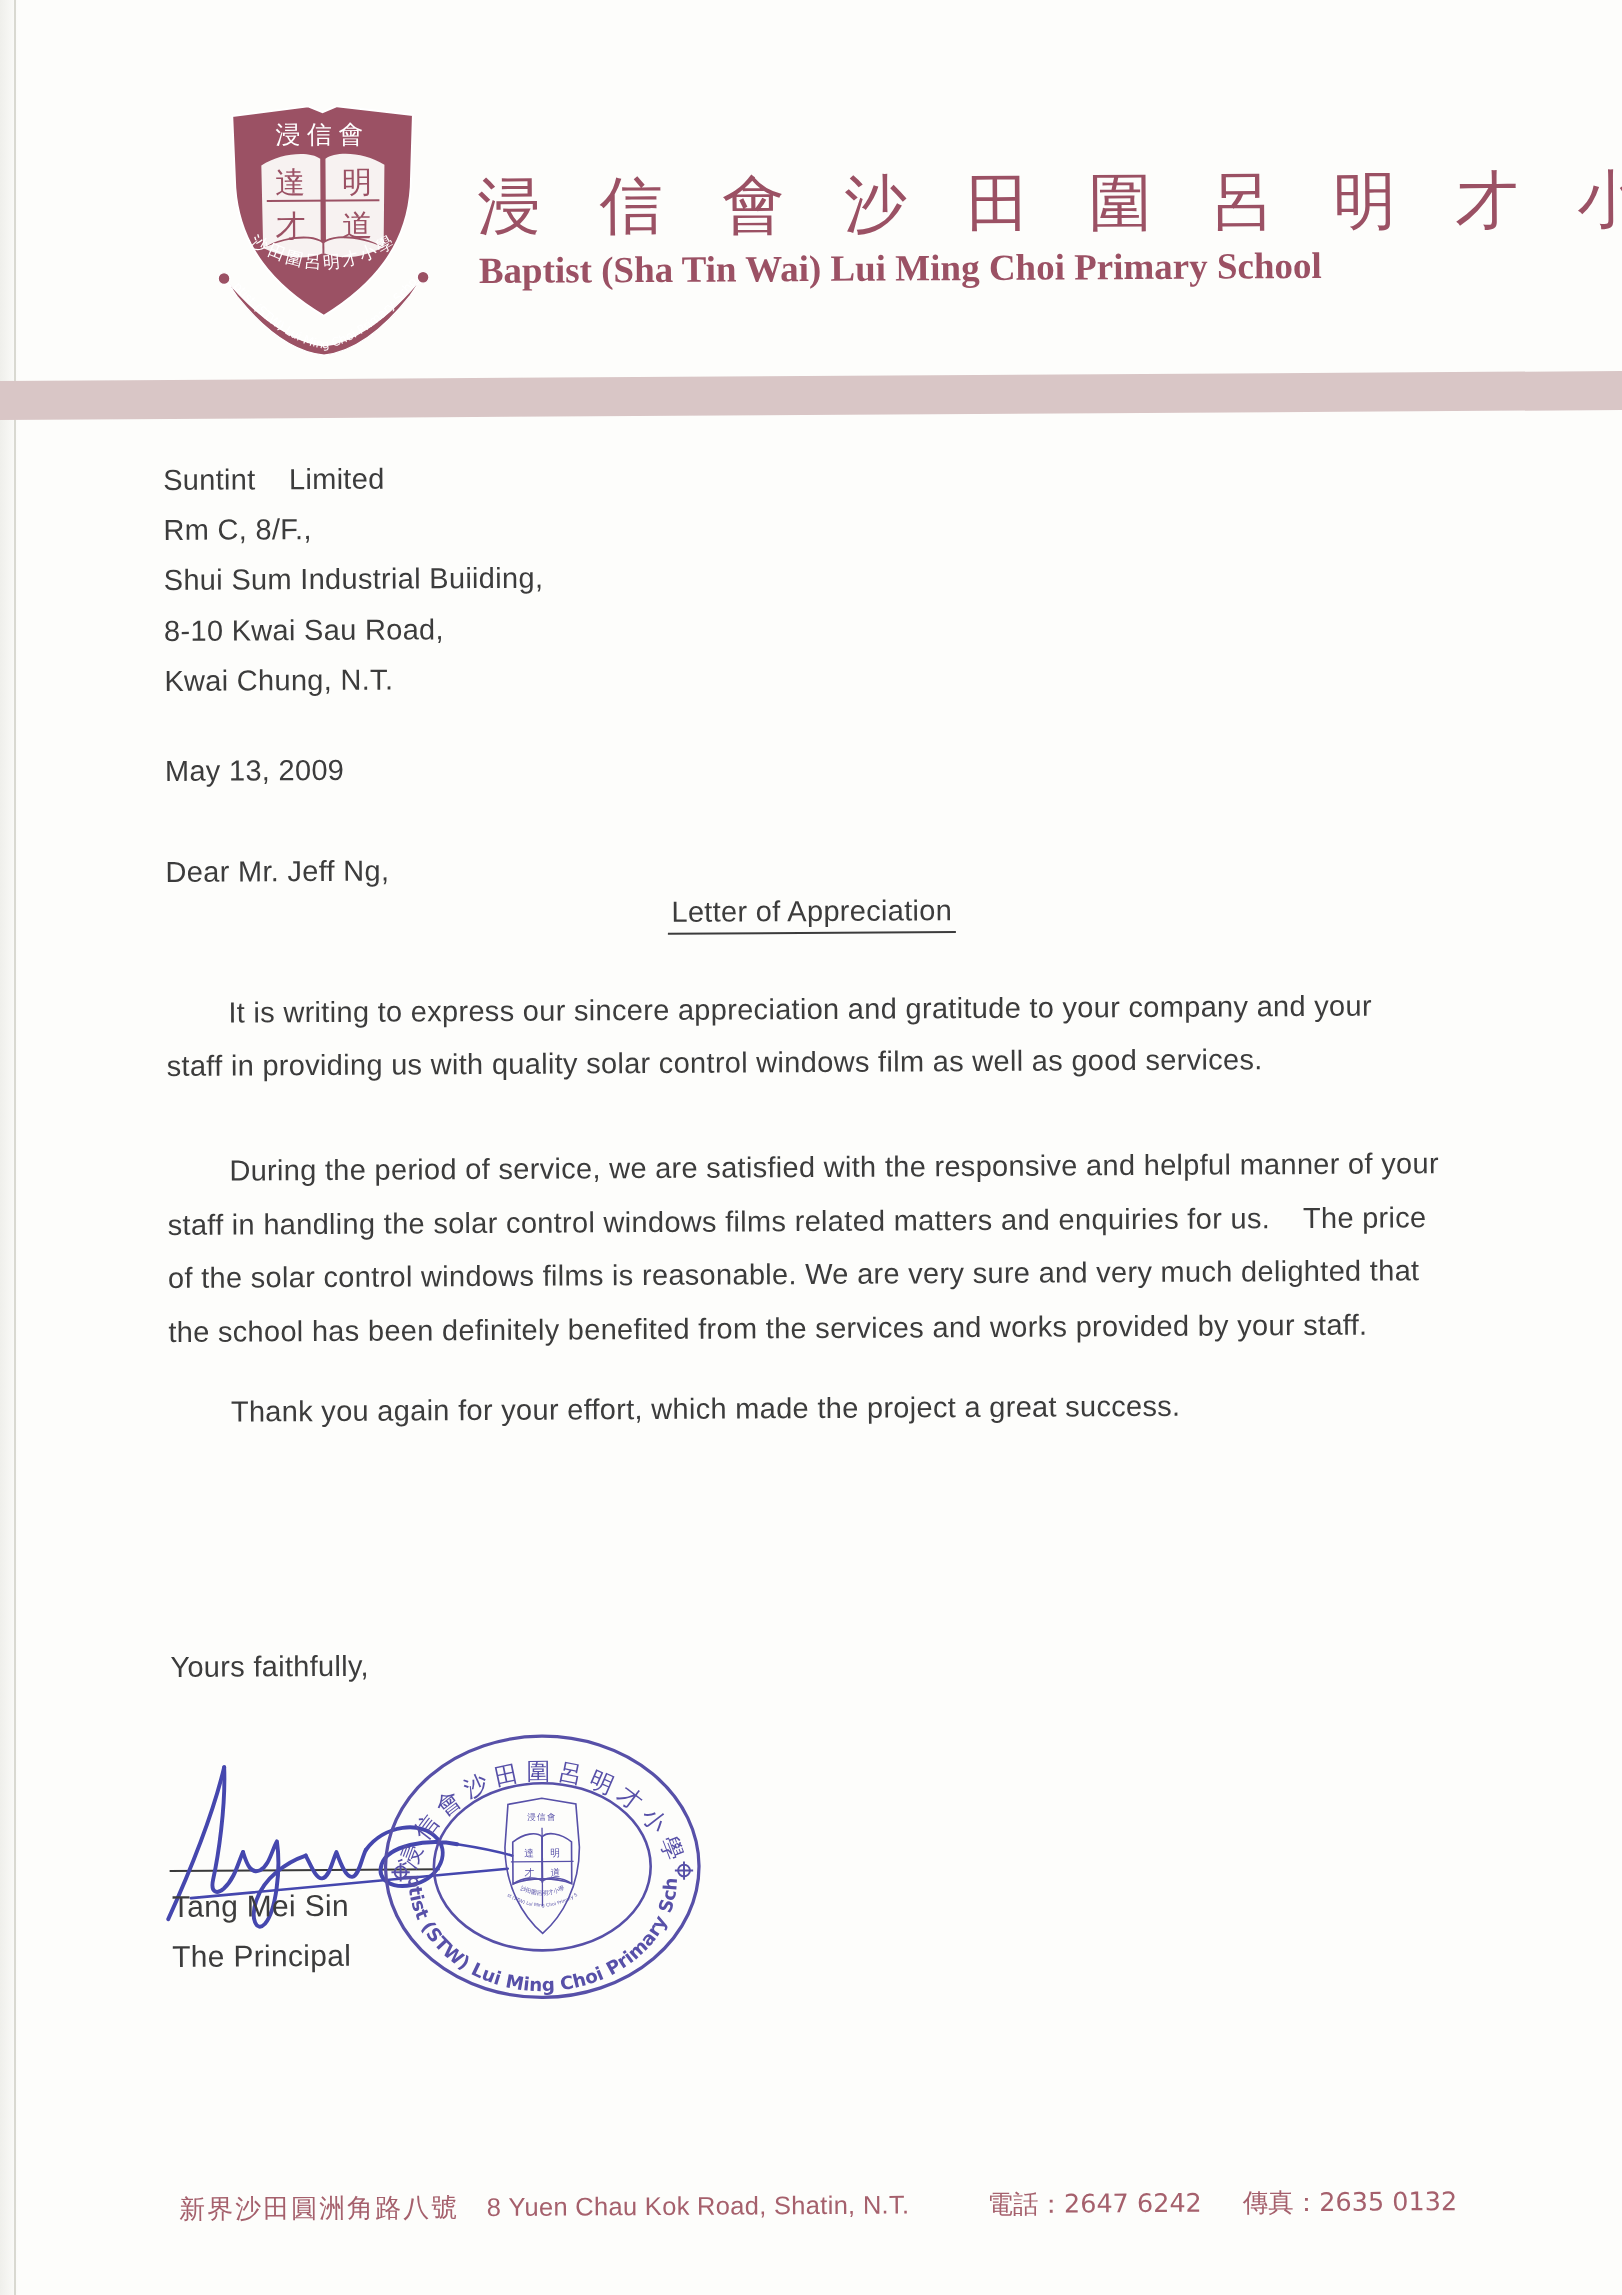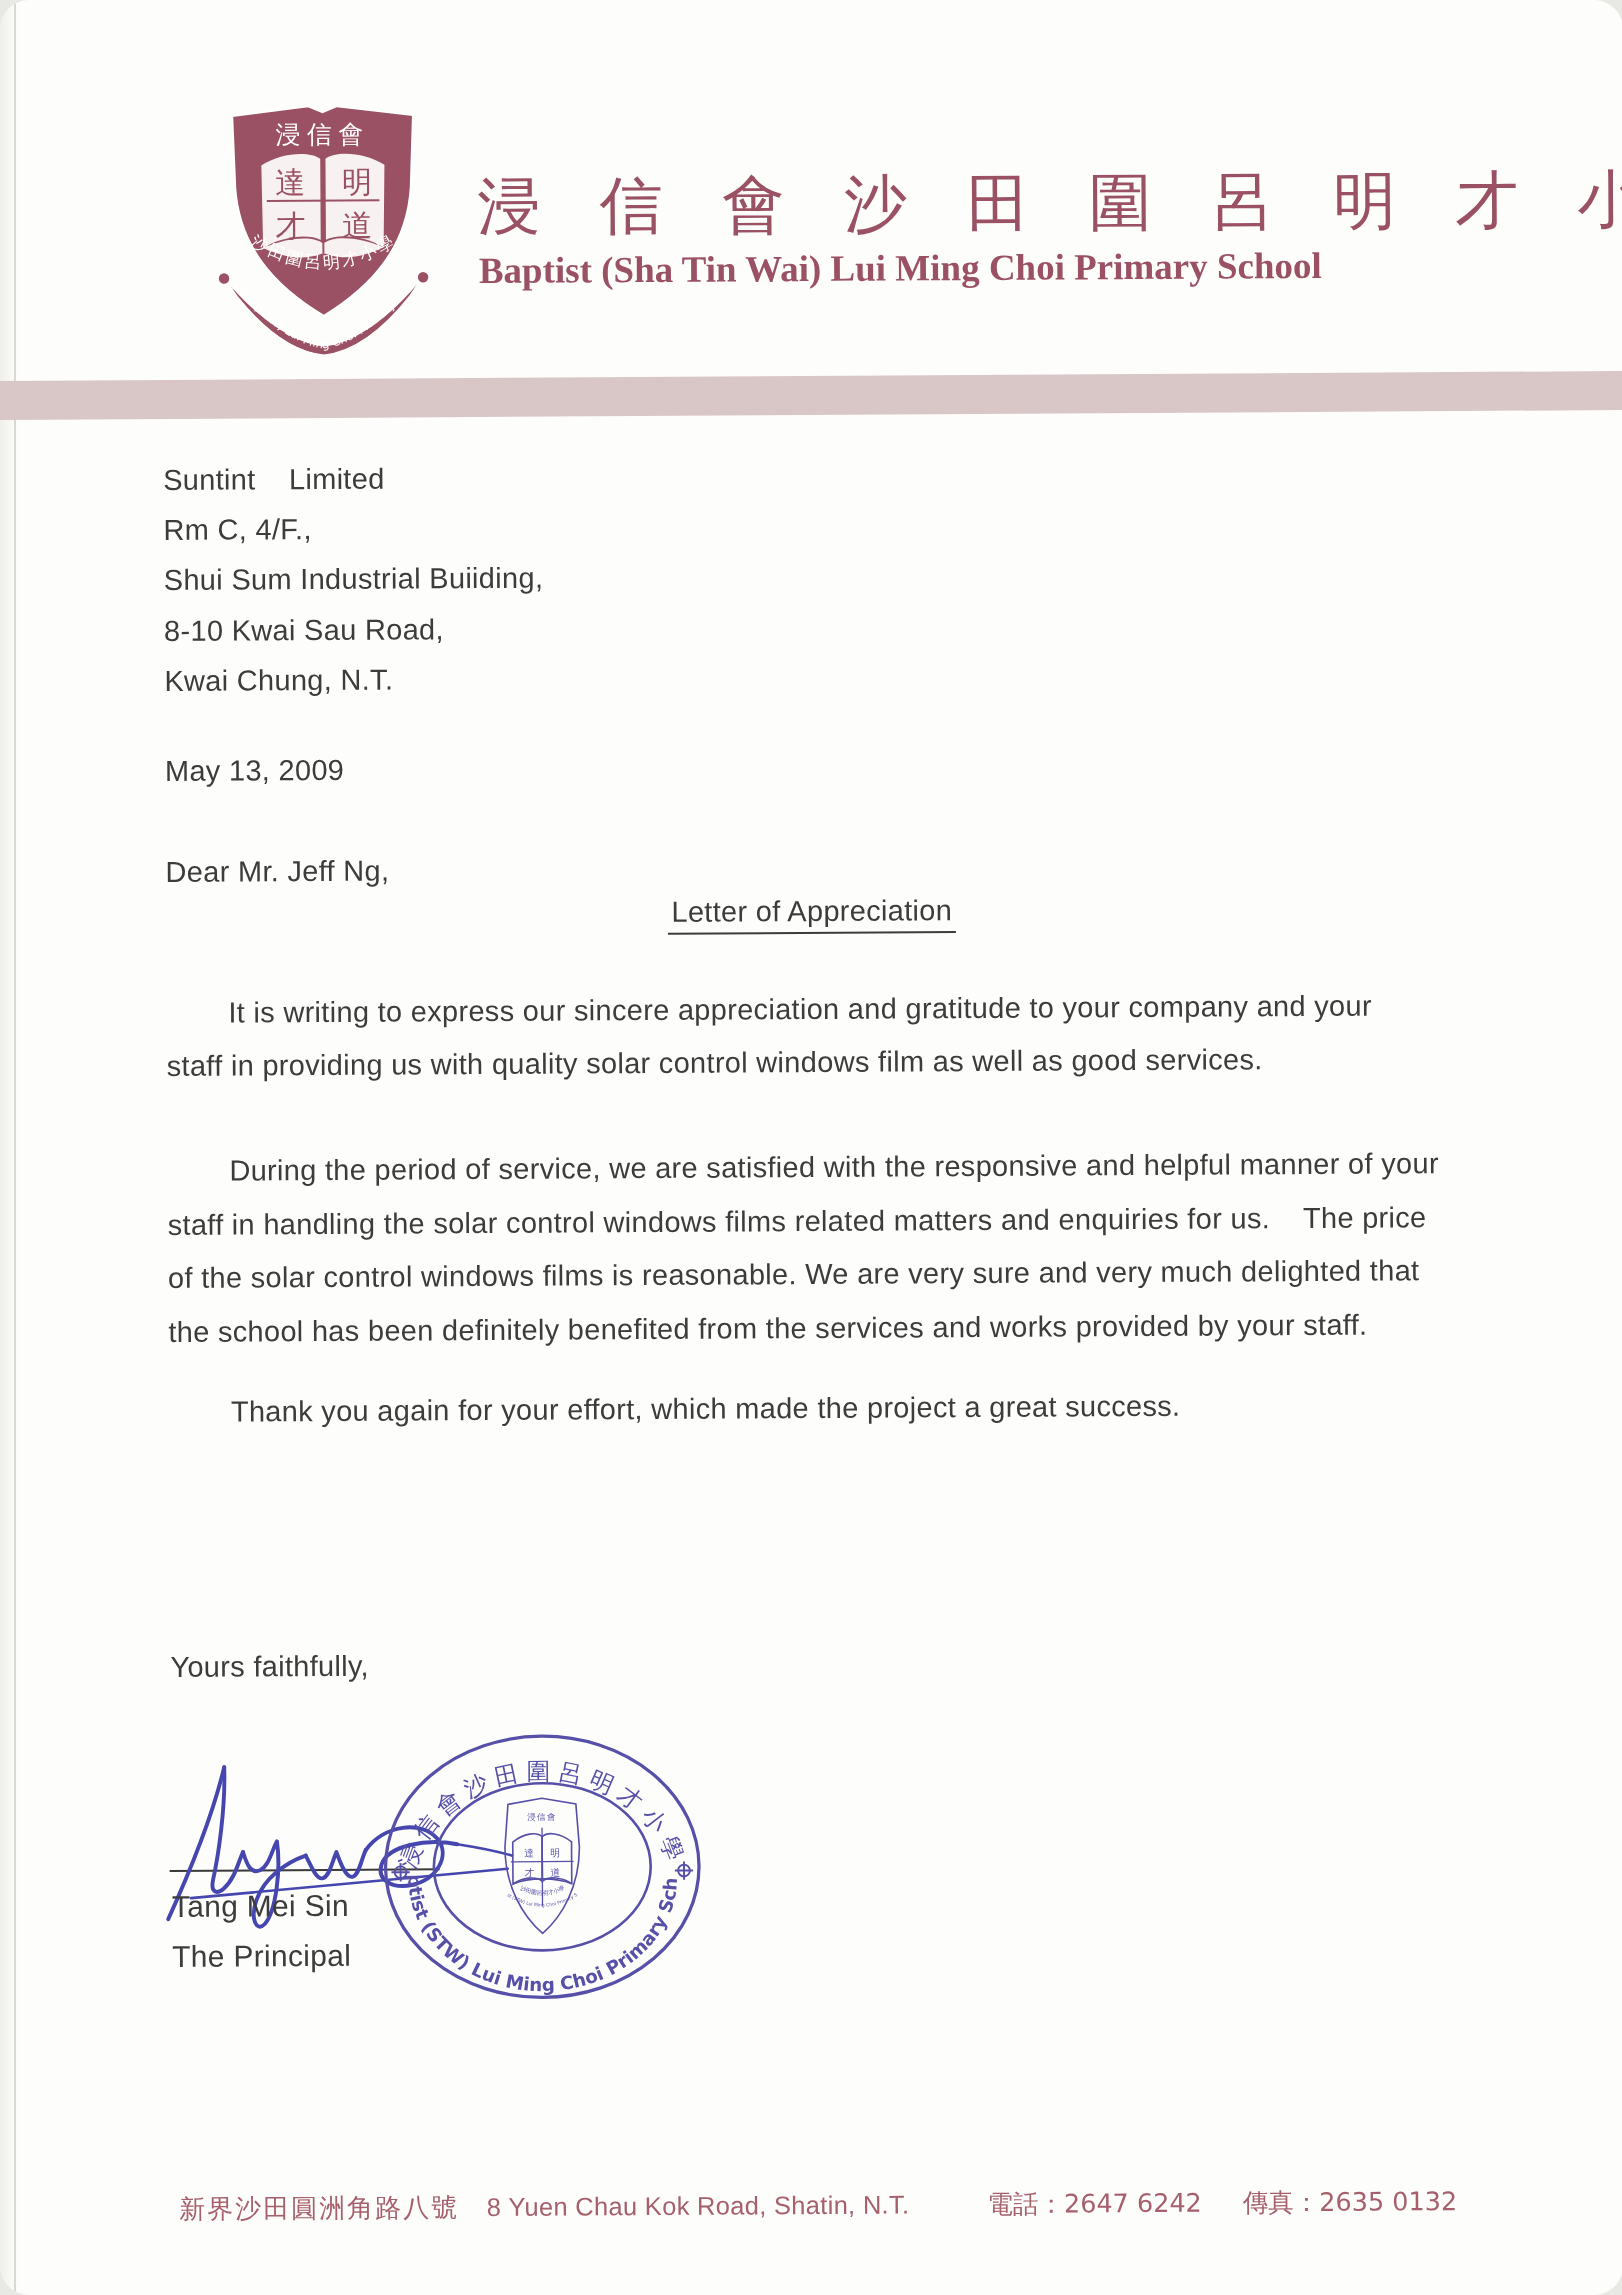--- a/index.html
+++ b/index.html
@@ -3,21 +3,20 @@
 <meta charset="utf-8">
 <style>
   html,body{margin:0;padding:0;background:#e8e8e4;}
   .page{
     position:relative;
     width:1623px;height:2295px;
     background:linear-gradient(90deg,#efefeb 0px,#fdfdfb 18.3px);
     overflow:hidden;
     font-family:"Liberation Sans", sans-serif;
     color:#3c3c3c;
-    border-radius:29px;
   }
   .scan-line{position:absolute;left:14.4px;top:0;width:2px;height:100%;background:#d9d9d1;}
   .skew{position:absolute;left:0;top:0;width:100%;height:100%;transform:rotate(-0.35deg);transform-origin:811px 1112px;}
 
   
   .logo-wrap{position:absolute;left:216px;top:85px;width:226px;height:275px;}
   .zh-title{
     position:absolute;left:483px;top:162px;width:929px;
     font-family:"DejaVu Sans", sans-serif;
     font-size:63px;letter-spacing:19.6px;color:#9b5164;white-space:pre;
@@ -104,21 +103,21 @@
           <textPath href="#logoRibbon" startOffset="50%" text-anchor="middle">Baptist (STW) Lui Ming Choi Primary School</textPath>
         </text>
       </svg>
     </div>
 
     <div class="zh-title">浸 信 會 沙 田 圍 呂 明 才 小 學</div>
     <div class="en-title">Baptist (Sha Tin Wai) Lui Ming Choi Primary School</div>
     <div class="divider"></div>
 
     <div class="bodyline addr0">Suntint    Limited</div>
-    <div class="bodyline addr1">Rm C, 4/F.,</div>
+    <div class="bodyline addr1">Rm C, 8/F.,</div>
     <div class="bodyline addr2">Shui Sum Industrial Buiiding,</div>
     <div class="bodyline addr3">8-10 Kwai Sau Road,</div>
     <div class="bodyline addr4">Kwai Chung, N.T.</div>
 
     <div class="bodyline date">May 13, 2009</div>
     <div class="bodyline salutation">Dear Mr. Jeff Ng,</div>
     <div class="subject-row">
       <span>Letter of Appreciation</span>
     </div>
 

